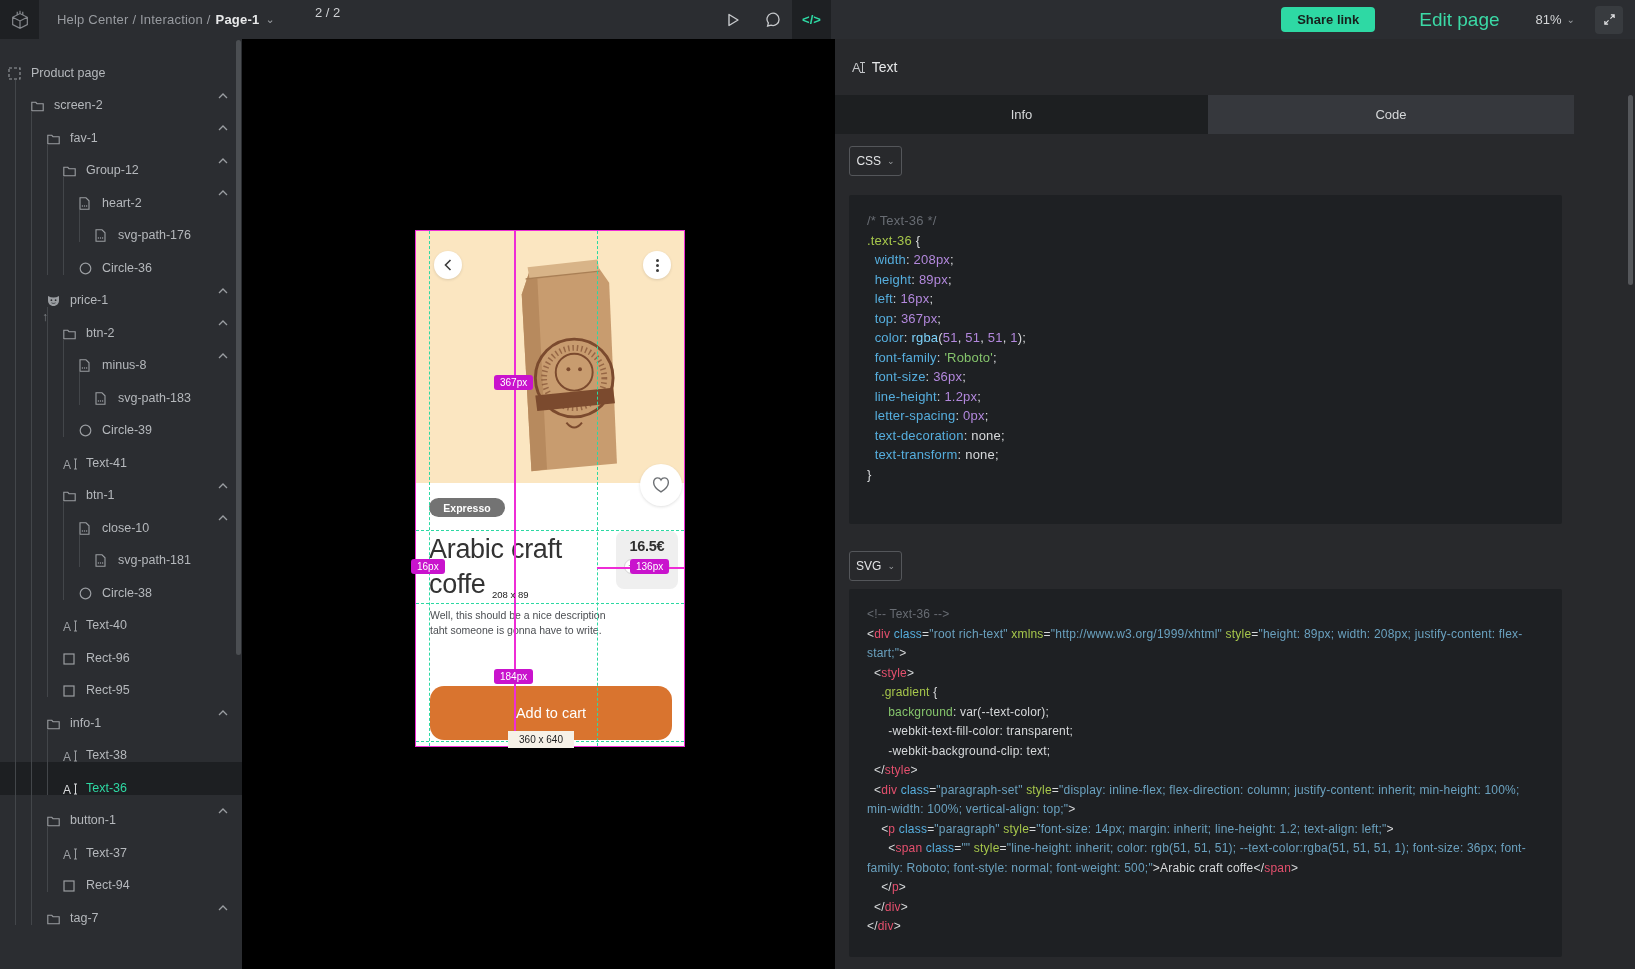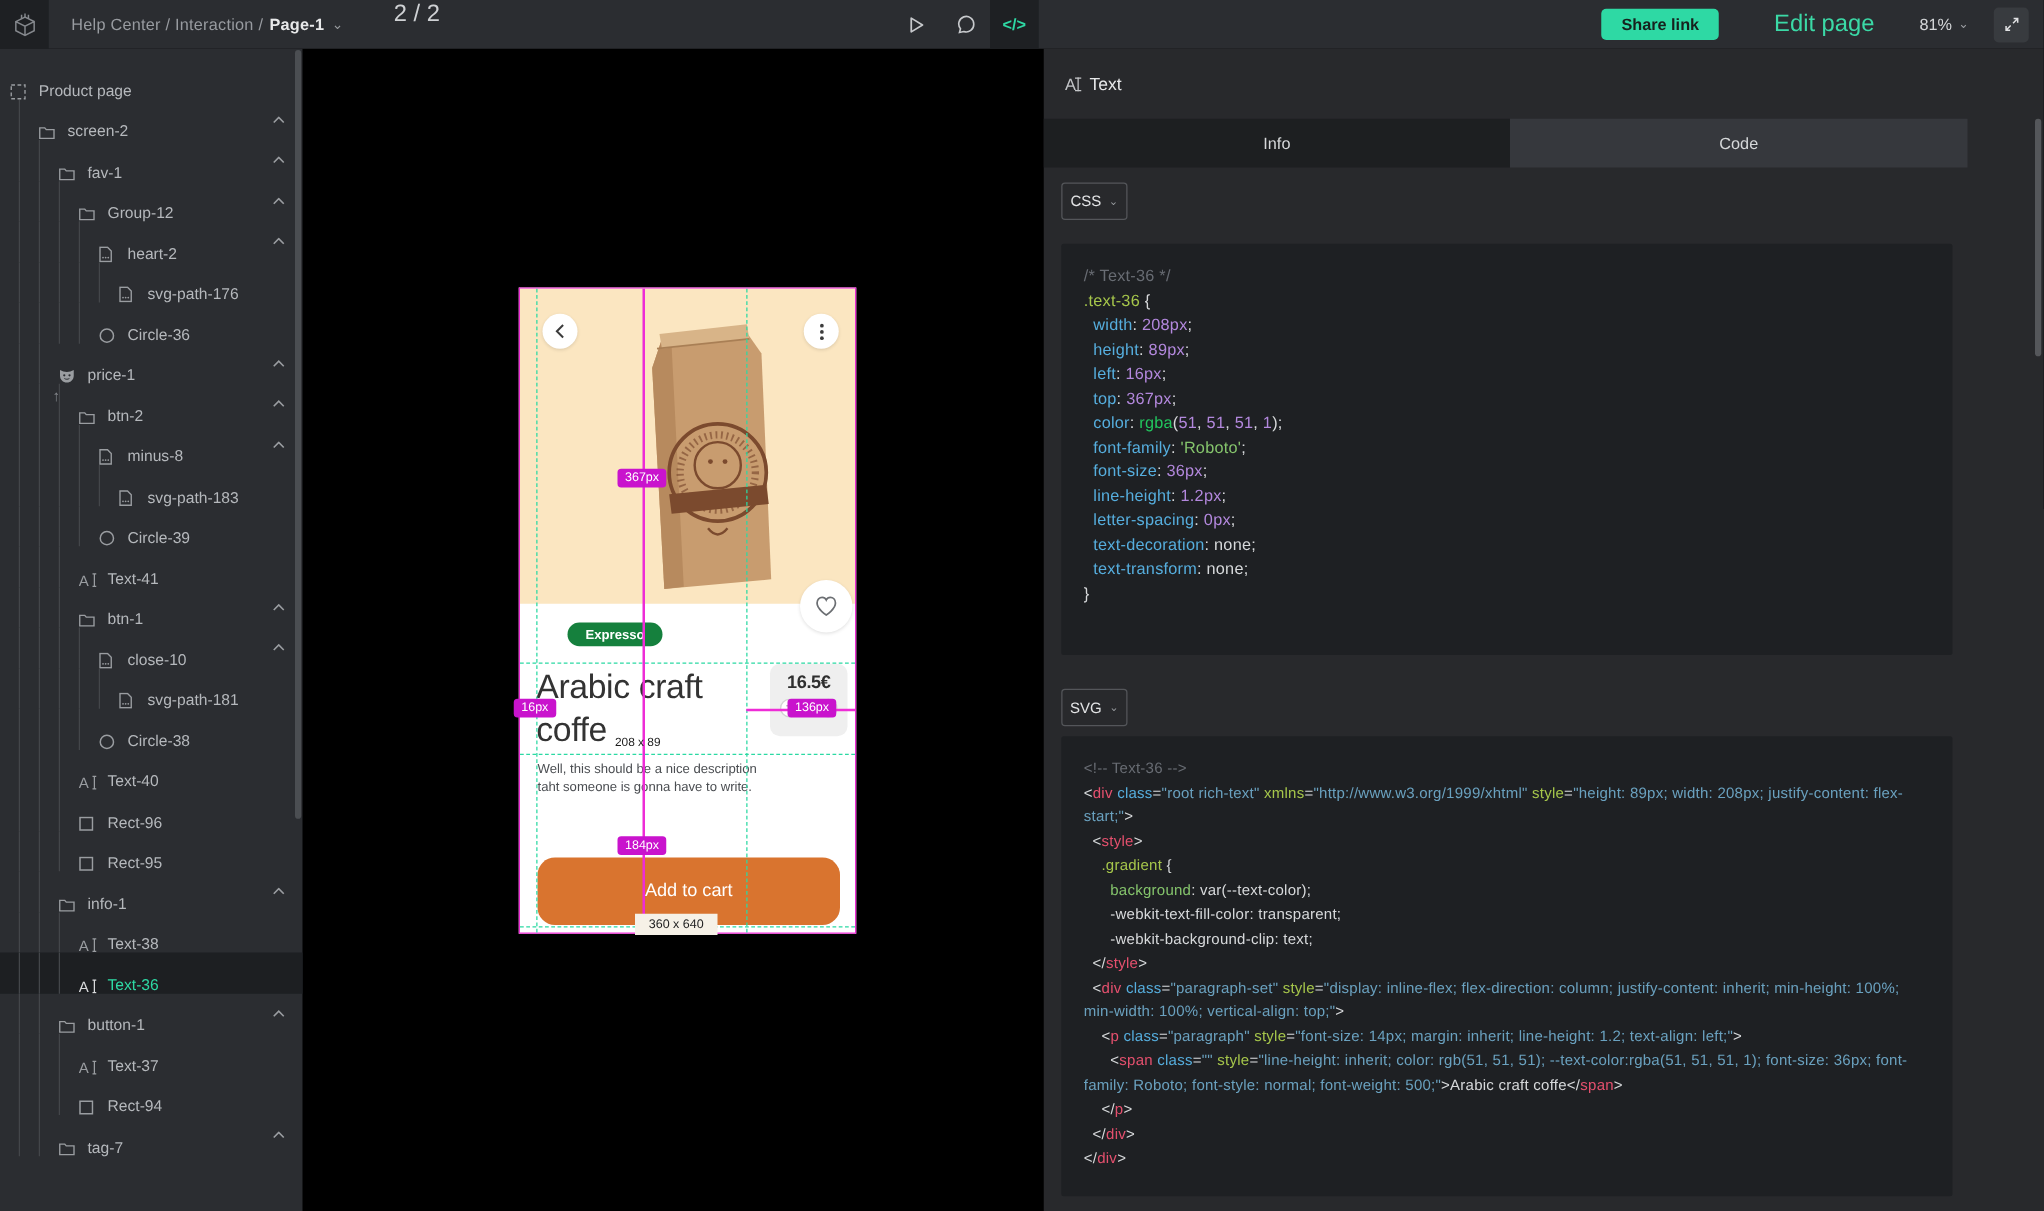--- a/index.html
+++ b/index.html
@@ -8,21 +8,21 @@
 
   
   .topbar { position:absolute; left:0; top:0; width:1635px; height:39px; background:#2b2d31; z-index:20; }
   .logo-tile { position:absolute; left:0; top:0; width:39px; height:39px; background:#1e2023;
     display:flex; align-items:center; justify-content:center; color:#85888d; }
   .breadcrumb { position:absolute; left:57px; top:0; height:39px; display:flex; align-items:center;
     font-size:13px; color:#989ba0; letter-spacing:.2px; }
   .breadcrumb .current { color:#e8e9ea; font-weight:bold; margin-left:5px; }
   .crumb-chev { color:#9a9da1; margin-left:6px; font-size:11px; }
   .pager { position:absolute; left:315px; top:0; height:24px; display:flex; align-items:center;
-    font-size:19px; color:#cfd1d4; }
+    font-size:13px; color:#cfd1d4; }
   .mode-icons { position:absolute; left:714px; top:0; height:39px; display:flex; align-items:center; }
   .mode-btn { width:39px; height:39px; display:flex; align-items:center; justify-content:center; color:#c7c9cc; }
   .mode-btn.active { background:#1e2023; color:#2ed9a4; font-weight:bold; font-size:13px; letter-spacing:0; }
   .top-right { position:absolute; right:12px; top:0; height:39px; display:flex; align-items:center; }
   .share-btn { background:#2ed9a4; color:#17211d; font-size:13px; font-weight:bold;
     padding:5px 16px; border-radius:4px; cursor:pointer; }
   .edit-link { color:#3bd9a6; font-size:19px; margin-left:44px; cursor:pointer; }
   .zoom-ctl { color:#d4d6d8; font-size:13px; margin-left:36px; display:flex; align-items:center; gap:5px; cursor:pointer; }
   .zoom-ctl .chev { color:#9a9da1; font-size:10px; }
   .expand-tile { width:28px; height:28px; margin-left:20px; background:#383b3f; border-radius:4px;
@@ -47,22 +47,22 @@
   .card { position:absolute; left:173px; top:191px; width:270px; height:517px; background:#fff;
     border:1px solid #ee2cd6; }
   .img-area { position:absolute; left:0; top:0; width:100%; height:252px; background:#fbe6c1; }
   .round-btn { position:absolute; background:#fff; border-radius:50%;
     display:flex; align-items:center; justify-content:center; box-shadow:0 1px 3px rgba(0,0,0,.12); cursor:pointer; }
   .back-btn { left:18px; top:20px; width:28px; height:28px; }
   .menu-btn { left:227px; top:20px; width:28px; height:28px; }
   .menu-dots { display:flex; flex-direction:column; gap:2px; }
   .menu-dots i { width:3px; height:3px; border-radius:50%; background:#3c3c3c; }
   .heart-btn { left:224px; top:233px; width:42px; height:42px; }
-  .tag-pill { position:absolute; left:13px; top:267px; width:76px; height:19px; background:#15803d;
-    border-radius:10px; color:#fff; font-size:10.5px; font-weight:bold; display:flex; align-items:center; justify-content:center;margin-left:25px; }
+  .tag-pill { position:absolute; left:13px; top:267px; width:76px; height:19px; background:#737373;
+    border-radius:10px; color:#fff; font-size:10.5px; font-weight:bold; display:flex; align-items:center; justify-content:center; }
   .prod-title { position:absolute; left:13px; top:301px; width:172px; font-size:27px; line-height:35px;
     font-weight:500; color:#333; letter-spacing:-.3px; }
   .prod-desc { position:absolute; left:14px; top:377px; width:180px; font-size:10.5px; line-height:15.2px; color:#4b4e52; }
   .price-box { position:absolute; left:200px; top:300px; width:62px; height:58px; background:#efefef; border-radius:8px; }
   .price-val { text-align:center; font-size:14.5px; font-weight:bold; color:#2f2f2f; margin-top:7px; letter-spacing:-.3px; }
   .stepper { display:flex; align-items:center; justify-content:center; gap:5px; margin-top:5px; }
   .step-btn { width:15px; height:15px; border-radius:50%; background:#fff; border:1px solid #d2d2d2;
     color:#7e7e7e; font-size:10px; line-height:12px; text-align:center; cursor:pointer; }
   .step-count { font-size:11px; font-weight:bold; color:#333; }
   .cart-btn { position:absolute; left:14px; top:455px; width:242px; height:54px; background:#d9742f;
@@ -99,21 +99,21 @@
   .dd-css { top:107px; } .dd-svg { top:512px; }
   .code-block { position:absolute; left:14px; width:713px; background:#1e2023; border-radius:2px;
     padding:16px 18px; overflow:hidden; }
   .code-css { top:156px; height:329px; font-size:13px; }
   .code-svg { top:550px; height:368px; font-size:12px; }
   .cline { line-height:19.5px; white-space:pre-wrap; word-break:break-word; letter-spacing:.2px; }
   .tk-cm  { color:#686c73; }
   .tk-sel { color:#a6c64b; }
   .tk-pr  { color:#56aede; }
   .tk-val { color:#b388dd; }
-  .tk-fn  { color:#22c55e; }
+  .tk-fn  { color:#7dd3fc; }
   .tk-str { color:#85c46c; }
   .tk-pl  { color:#d7d9db; }
   .tk-tag { color:#e5506e; }
   .tk-attr{ color:#56aede; }
   .tk-lat { color:#a6c64b; }
   .tk-av  { color:#6aa1bf; }
   .rp-scroll { position:absolute; right:2px; top:56px; width:5px; height:190px; background:#55575b; border-radius:3px; }
 </style>
 </head>
 <body>

